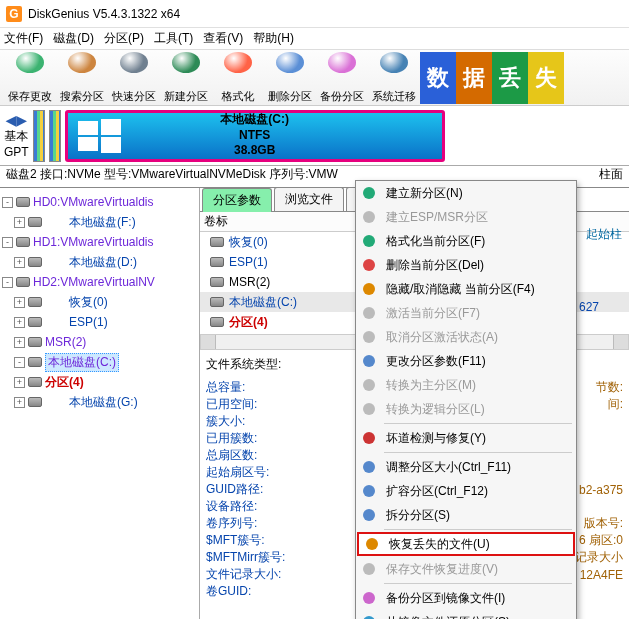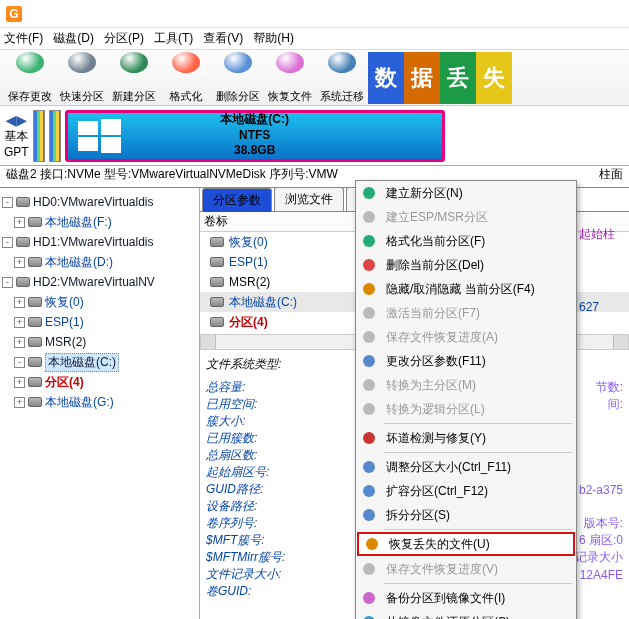--- a/index.html
+++ b/index.html
@@ -21,96 +21,101 @@
 .diskbox { flex: 0 0 380px; height: 52px; border: 3px solid #e6007e; border-radius: 3px; background: linear-gradient(#1dc0ee,#0a72c8); display: flex; align-items: center; position: relative; }
 .winlogo { width: 48px; height: 38px; margin-left: 8px; color: #fff; }
 .diskbox .dtext { position: absolute; left: 50%; transform: translateX(-50%); text-align: center; color: #000; font-size: 12px; line-height: 1.3; font-weight: bold; }
 .pathline { height: 22px; display: flex; align-items: flex-start; padding: 0 6px; border-bottom: 1px solid #888; font-size: 12px; }
 .mainarea { display: flex; height: calc(619px - 28px - 22px - 56px - 60px - 22px); }
 .leftpanel { width: 200px; border-right: 1px solid #aaa; overflow: hidden; padding: 4px 2px; }
 .treeitem { display: flex; align-items: center; gap: 3px; height: 20px; white-space: nowrap; }
 .expander { width: 11px; height: 11px; border: 1px solid #888; display: inline-flex; align-items: center; justify-content: center; font-size: 9px; line-height: 1; color: #555; background: #fff; }
 .diskicon { width: 14px; height: 10px; background: linear-gradient(#bbb,#888); border: 1px solid #666; border-radius: 2px; }
 .treeitem.hd { color: #0a4b9c; }
-.treeitem .label { color: #0f172a; }
-.treeitem .label.blue { color: #0645ad; }
+.treeitem .label { color: #6d28d9; }
+.treeitem .label.blue { color: #0645ad; margin-left: 24px; }
 .treeitem .label.red { color: #c00; font-weight: bold; }
 .treeitem .label.hl { background: #cde8ff; padding: 0 2px; border: 1px dotted #3399ff; }
 .ind1 { padding-left: 12px; }
 .rightpanel { flex: 1; display: flex; flex-direction: column; overflow: hidden; }
 .tabs { height: 24px; display: flex; align-items: flex-end; border-bottom: 1px solid #888; padding-left: 2px; }
 .tab { padding: 3px 10px; border: 1px solid #888; border-bottom: none; margin-right: 2px; background: #f4f4f4; border-radius: 3px 3px 0 0; }
-.tab.active { background: #1d4ed8; position: relative; top: 1px; }
+.tab.active { background: #86efac; position: relative; top: 1px; }
 .tableheader { height: 20px; border-bottom: 1px solid #ccc; display: flex; align-items: center; padding-left: 4px; gap: 50px; background: #fcfcfc; }
 .vollist { }
 .volrow { display: flex; align-items: center; gap: 5px; height: 20px; padding-left: 10px; }
 .volrow .diskicon { }
 .volrow .vlabel.blue { color: #0645ad; }
 .volrow .vlabel.black { color: #000; }
 .volrow .vlabel.red { color: #c00; font-weight: bold; }
 .volrow.hl { background: #e8e8e8; }
 .scrollbar { height: 16px; background: #f0f0f0; border: 1px solid #ccc; margin: 2px 0; position: relative; }
 .scrollbar::before { content:""; position:absolute; left:0; top:0; width:14px; height:14px; background:#ddd; border-right:1px solid #bbb; }
 .scrollbar::after { content:""; position:absolute; right:0; top:0; width:14px; height:14px; background:#ddd; border-left:1px solid #bbb; }
 .infoarea { padding: 4px 6px; overflow: hidden; }
 .inforow { display: flex; height: 17px; align-items: center; }
-.infolabel { color: #000; width: auto; font-style: italic; }
+.infolabel { color: #000; width: auto; }
 .infolabel.blue { color: #0645ad; }
-.inforight { margin-left: auto; color: #8b5cf6; }
+.inforight { margin-left: auto; color: #a16207; }
 .contextmenu { position: absolute; left: 355px; top: 180px; width: 222px; background: #f6f6f6; border: 1px solid #888; box-shadow: 2px 3px 6px rgba(0,0,0,.3); z-index: 100; }
 .cmitem { height: 24px; display: flex; align-items: center; padding: 0 8px 0 4px; gap: 8px; }
 .cmitem.disabled { color: #999; text-align: right; }
 .cmicon { width: 18px; height: 18px; display: inline-flex; align-items: center; justify-content: center; flex-shrink: 0; }
 .cmsep { height: 1px; background: #ccc; margin: 2px 4px 2px 28px; }
 .cmitem.highlight { border: 2px solid #d11; background: #fff; margin: 1px; height: 24px; }
 .farright { position: absolute; right: 0; top: 212px; width: 50px; font-size: 12px; }
-.farright .rlabel { color: #a21caf; height: 20px; padding-top: 14px;}
+.farright .rlabel { color: #0369a1; height: 20px; padding-top: 14px; text-align: center;}
 .farright .frrow { height: 17px; color: #0645ad; }
 </style>
 </head>
 <body>
 
 <div class="titlebar">
   <span class="logo">G</span>
+  <span>DiskGenius V5.4.3.1322 x64</span>
 </div>
 
 <div class="menubar" id="menubar">
     <span>文件(F)</span>
     <span>磁盘(D)</span>
     <span>分区(P)</span>
     <span>工具(T)</span>
     <span>查看(V)</span>
     <span>帮助(H)</span>
   </div>
 
 <div class="toolbar">
   <div id="tbtns" style="display:flex">
       <div class="tbtn">
         <div class="ticon" style="background: radial-gradient(circle at 35% 30%, rgb(255, 255, 255) 0%, rgb(60, 179, 113) 60%, rgb(60, 179, 113) 100%);"></div>
         <div class="tlabel">保存更改</div>
       </div>
       <div class="tbtn">
+        <div class="ticon" style="background: radial-gradient(circle at 35% 30%, rgb(255, 255, 255) 0%, rgb(205, 133, 63) 60%, rgb(205, 133, 63) 100%);"></div>
+        <div class="tlabel">搜索分区</div>
+      </div>
+      <div class="tbtn">
         <div class="ticon" style="background: radial-gradient(circle at 35% 30%, rgb(255, 255, 255) 0%, rgb(112, 128, 144) 60%, rgb(112, 128, 144) 100%);"></div>
         <div class="tlabel">快速分区</div>
       </div>
       <div class="tbtn">
         <div class="ticon" style="background: radial-gradient(circle at 35% 30%, rgb(255, 255, 255) 0%, rgb(46, 139, 87) 60%, rgb(46, 139, 87) 100%);"></div>
         <div class="tlabel">新建分区</div>
       </div>
       <div class="tbtn">
         <div class="ticon" style="background: radial-gradient(circle at 35% 30%, rgb(255, 255, 255) 0%, rgb(255, 99, 71) 60%, rgb(255, 99, 71) 100%);"></div>
         <div class="tlabel">格式化</div>
       </div>
       <div class="tbtn">
         <div class="ticon" style="background: radial-gradient(circle at 35% 30%, rgb(255, 255, 255) 0%, rgb(91, 143, 214) 60%, rgb(91, 143, 214) 100%);"></div>
         <div class="tlabel">删除分区</div>
       </div>
       <div class="tbtn">
         <div class="ticon" style="background: radial-gradient(circle at 35% 30%, rgb(255, 255, 255) 0%, rgb(218, 112, 214) 60%, rgb(218, 112, 214) 100%);"></div>
-        <div class="tlabel">恢复文件</div>
+        <div class="tlabel">备份分区</div>
       </div>
       <div class="tbtn">
         <div class="ticon" style="background: radial-gradient(circle at 35% 30%, rgb(255, 255, 255) 0%, rgb(70, 130, 180) 60%, rgb(70, 130, 180) 100%);"></div>
         <div class="tlabel">系统迁移</div>
       </div>
     </div>
   <div class="colorbox" id="colorbox">
       <div style="background: rgb(42, 96, 216);">数</div>
       <div style="background: rgb(212, 106, 0);">据</div>
       <div style="background: rgb(28, 154, 70);">丢</div>
@@ -341,21 +346,21 @@
         </svg>
       </span>
       <span>激活当前分区(F7)</span>
     </div>
     <div class="cmitem disabled">
       <span class="cmicon">
         <svg width="14" height="14">
           <circle cx="7" cy="7" r="6" fill="#bbb"></circle>
         </svg>
       </span>
-      <span>保存文件恢复进度(A)</span>
+      <span>取消分区激活状态(A)</span>
     </div>
     <div class="cmitem">
       <span class="cmicon">
         <svg width="14" height="14">
           <circle cx="7" cy="7" r="6" fill="#58c"></circle>
         </svg>
       </span>
       <span>更改分区参数(F11)</span>
     </div>
     <div class="cmitem disabled">

